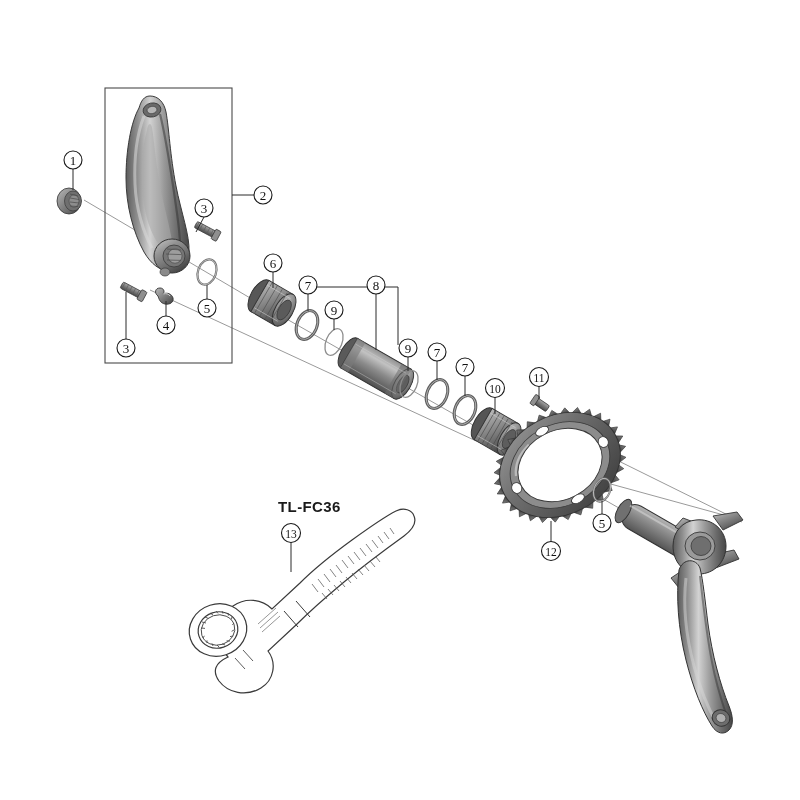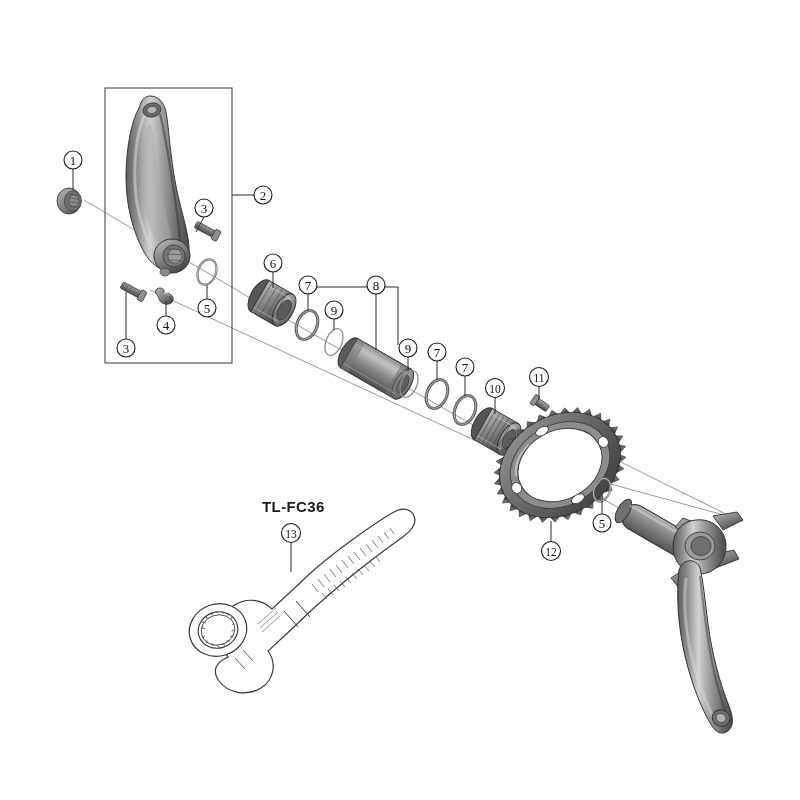--- a/index.html
+++ b/index.html
@@ -1,21 +1,21 @@
 <!DOCTYPE html>
 <html><head>
 <meta charset="utf-8">
 <style>
   html,body{margin:0;padding:0;background:#ffffff;}
   body{width:800px;height:800px;overflow:hidden;
        font-family:"Liberation Sans","DejaVu Sans",sans-serif;}
   #stage{position:relative;width:800px;height:800px;background:#fff;}
   #art{position:absolute;inset:0;}
   .tool-label{position:absolute;font-size:15px;font-weight:700;color:#1a1a1a;
-              letter-spacing:.4px;white-space:nowrap;}
+              letter-spacing:.4px;white-space:nowrap;margin-left:16px;}
 </style>
 </head>
 <body>
 
 <div id="stage">
 
   <svg id="art" viewBox="0 0 800 800" width="800" height="800">
     <defs>
       <linearGradient id="gMetalV" x1="0" y1="0" x2="1" y2="0">
         <stop offset="0" stop-color="#5c5c5c"></stop>

